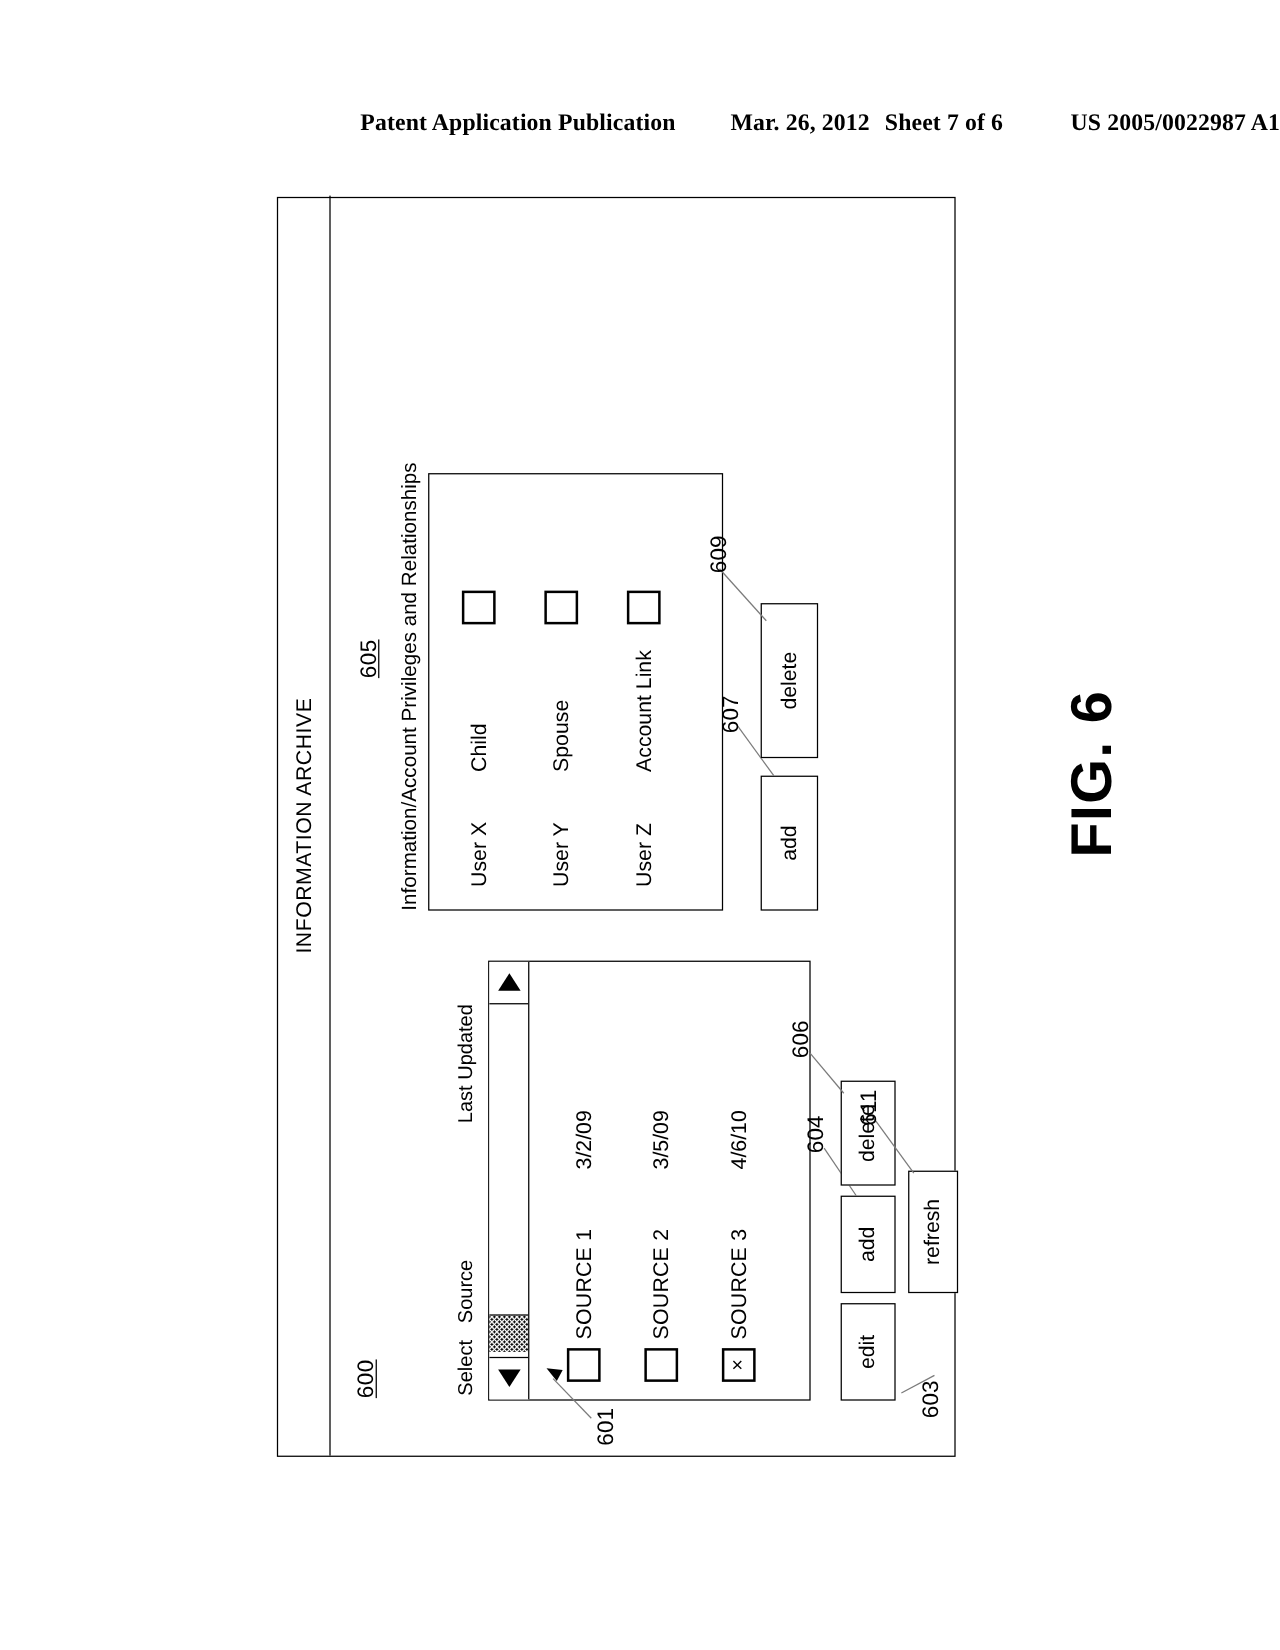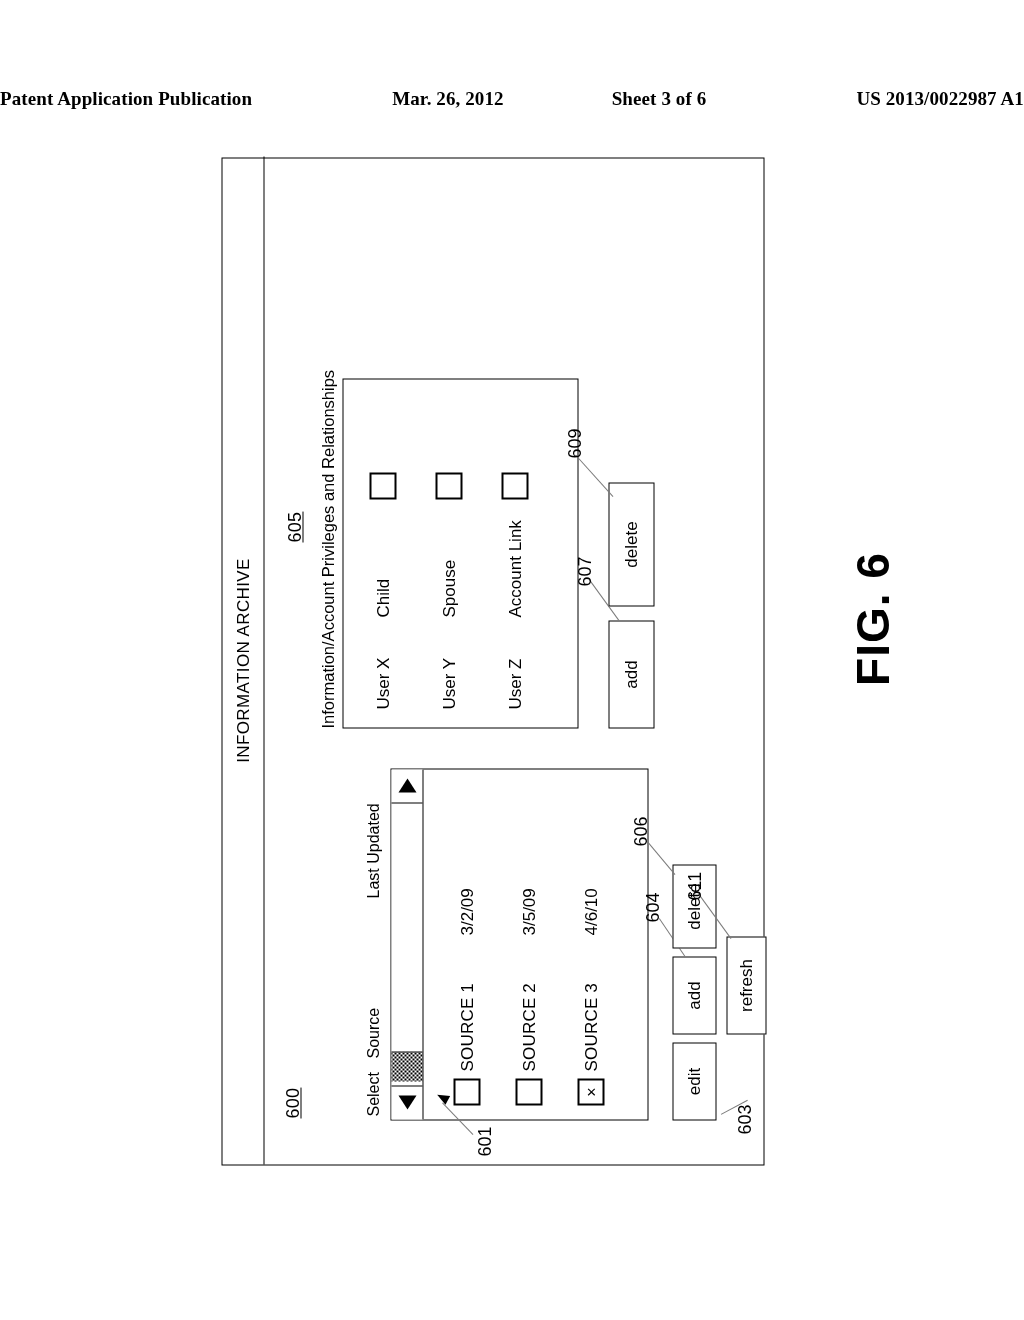--- a/index.html
+++ b/index.html
@@ -4,21 +4,21 @@
 <style>
   html,body{margin:0;padding:0;background:#ffffff;}
   body{
     width:1024px;height:1320px;position:relative;overflow:hidden;
     font-family:"Liberation Sans", sans-serif;color:#000;
   }
 
   
   .pub-header{
     position:absolute;top:88px;left:0;width:1024px;
-    display:flex;justify-content:space-between;align-items:baseline;
+    display:flex;justify-content:flex-end;align-items:baseline;
     font-family:"Liberation Serif", serif;
     font-weight:bold;font-size:19px;letter-spacing:.1px;
     white-space:nowrap;
   }
   .pub-header .seg{display:inline-block;}
   .gap-a{width:44px;display:inline-block;}
   .gap-b{width:12px;display:inline-block;}
   .gap-c{width:54px;display:inline-block;}
 
   
@@ -139,23 +139,23 @@
   }
 </style>
 </head>
 <body>
 
 <div class="pub-header">
   <span class="seg">Patent Application Publication</span>
   <span class="gap-a"></span>
   <span class="seg">Mar. 26, 2012</span>
   <span class="gap-b"></span>
-  <span class="seg">Sheet 3 of 6</span>
+  <span class="seg">Sheet 7 of 6</span>
   <span class="gap-c"></span>
-  <span class="seg">US 2013/0022987 A1</span>
+  <span class="seg">US 2005/0022987 A1</span>
 </div>
 
 <div class="fig-wrap">
 
   <div class="stage">
 
     <div class="window">
 
       <div class="title-strip">
         <div class="title-text">INFORMATION ARCHIVE</div>

